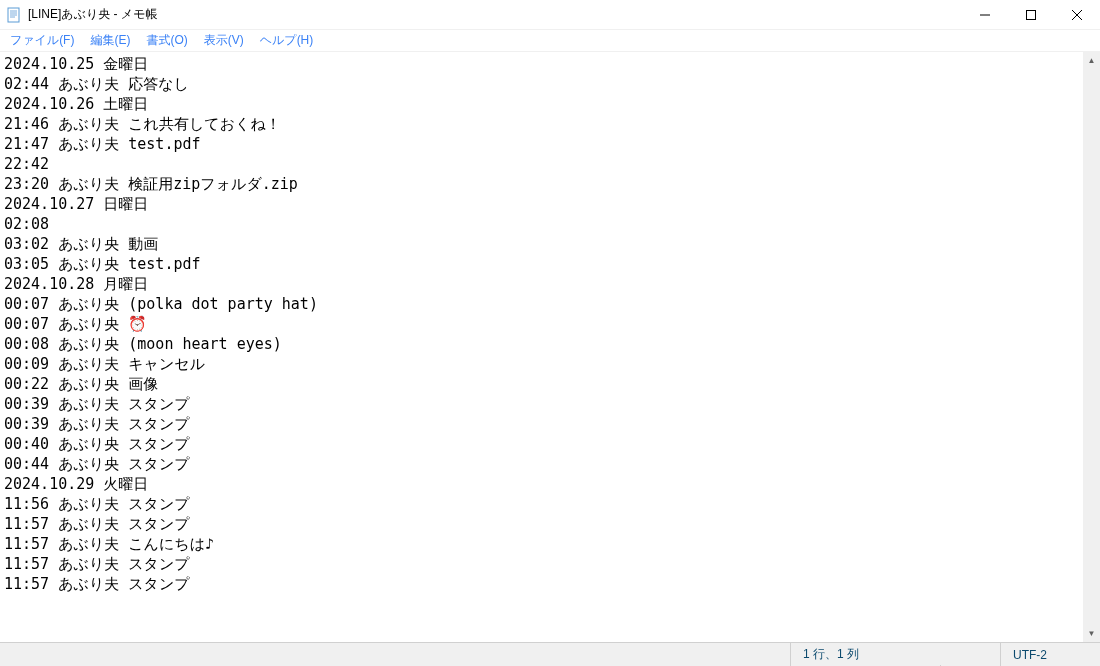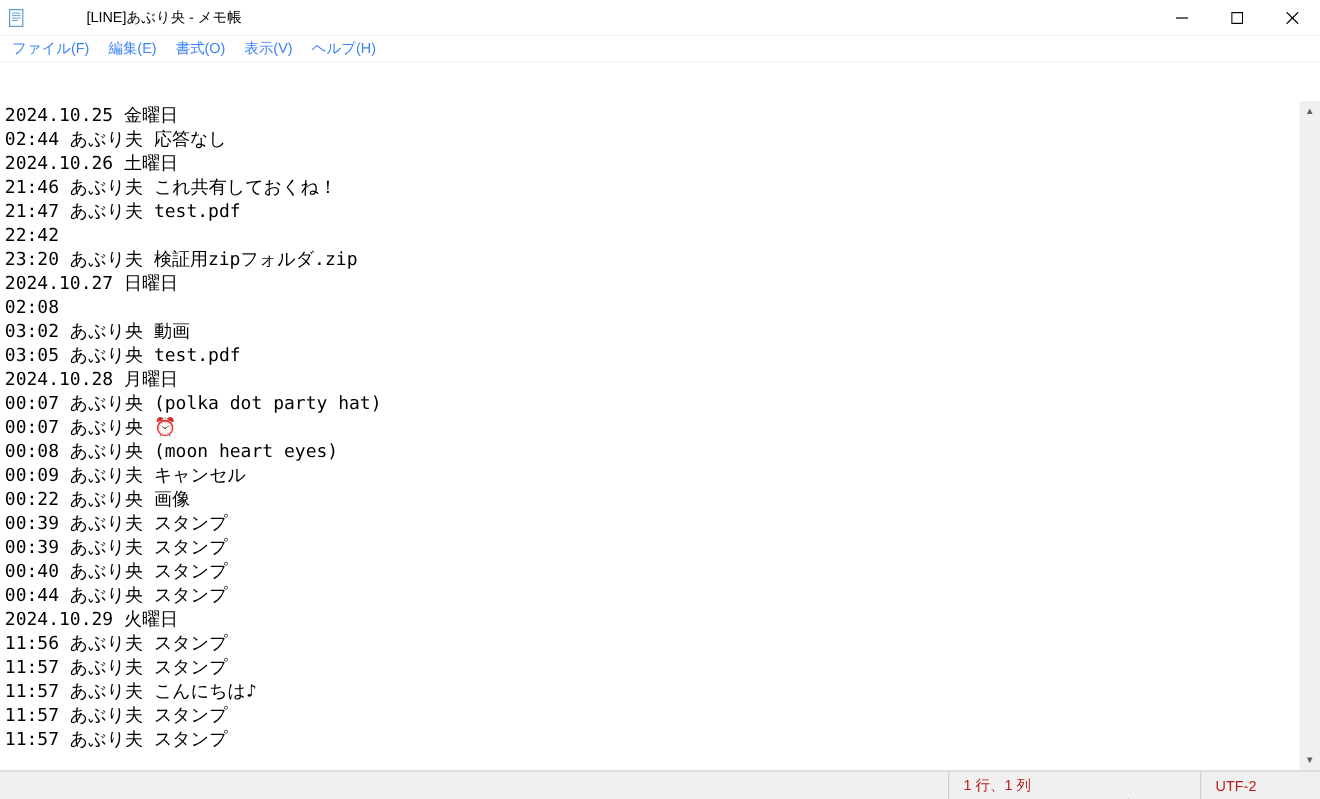--- a/index.html
+++ b/index.html
@@ -29,21 +29,20 @@
       height: 16px;
       margin-right: 6px;
       display: inline-flex;
       align-items: center;
       justify-content: center;
     }
     .titlebar-title {
       font-size: 12px;
       color: #000000;
       flex: 1;
-      margin-left: 44px;
     }
     .window-controls {
       display: flex;
       height: 100%;
     }
     .window-control {
       width: 46px;
       height: 30px;
       display: flex;
       align-items: center;
@@ -62,21 +61,20 @@
       border-bottom: 1px solid #f0f0f0;
     }
     .menu-item {
       padding: 2px 8px;
       cursor: default;
     }
     .content-area {
       flex: 1;
       display: flex;
       overflow: hidden;
-      margin-top: 32px;
     }
     .text-content {
       flex: 1;
       padding: 2px 4px;
       font-family: "MS Gothic", "メイリオ", Meiryo, monospace;
       font-size: 15px;
       line-height: 20px;
       color: #000000;
       white-space: pre-wrap;
       overflow: hidden;
@@ -100,21 +98,21 @@
       flex: 1;
       background: #f0f0f0;
     }
     .statusbar {
       height: 24px;
       background: #f0f0f0;
       border-top: 1px solid #d0d0d0;
       display: flex;
       align-items: center;
       font-size: 12px;
-      color: #b91c1c;
+      color: #0c4a6e;
     }
     .statusbar-spacer {
       flex: 1;
     }
     .statusbar-cell {
       padding: 0 12px;
       border-left: 1px solid #d0d0d0;
       height: 100%;
       display: flex;
       align-items: center;

